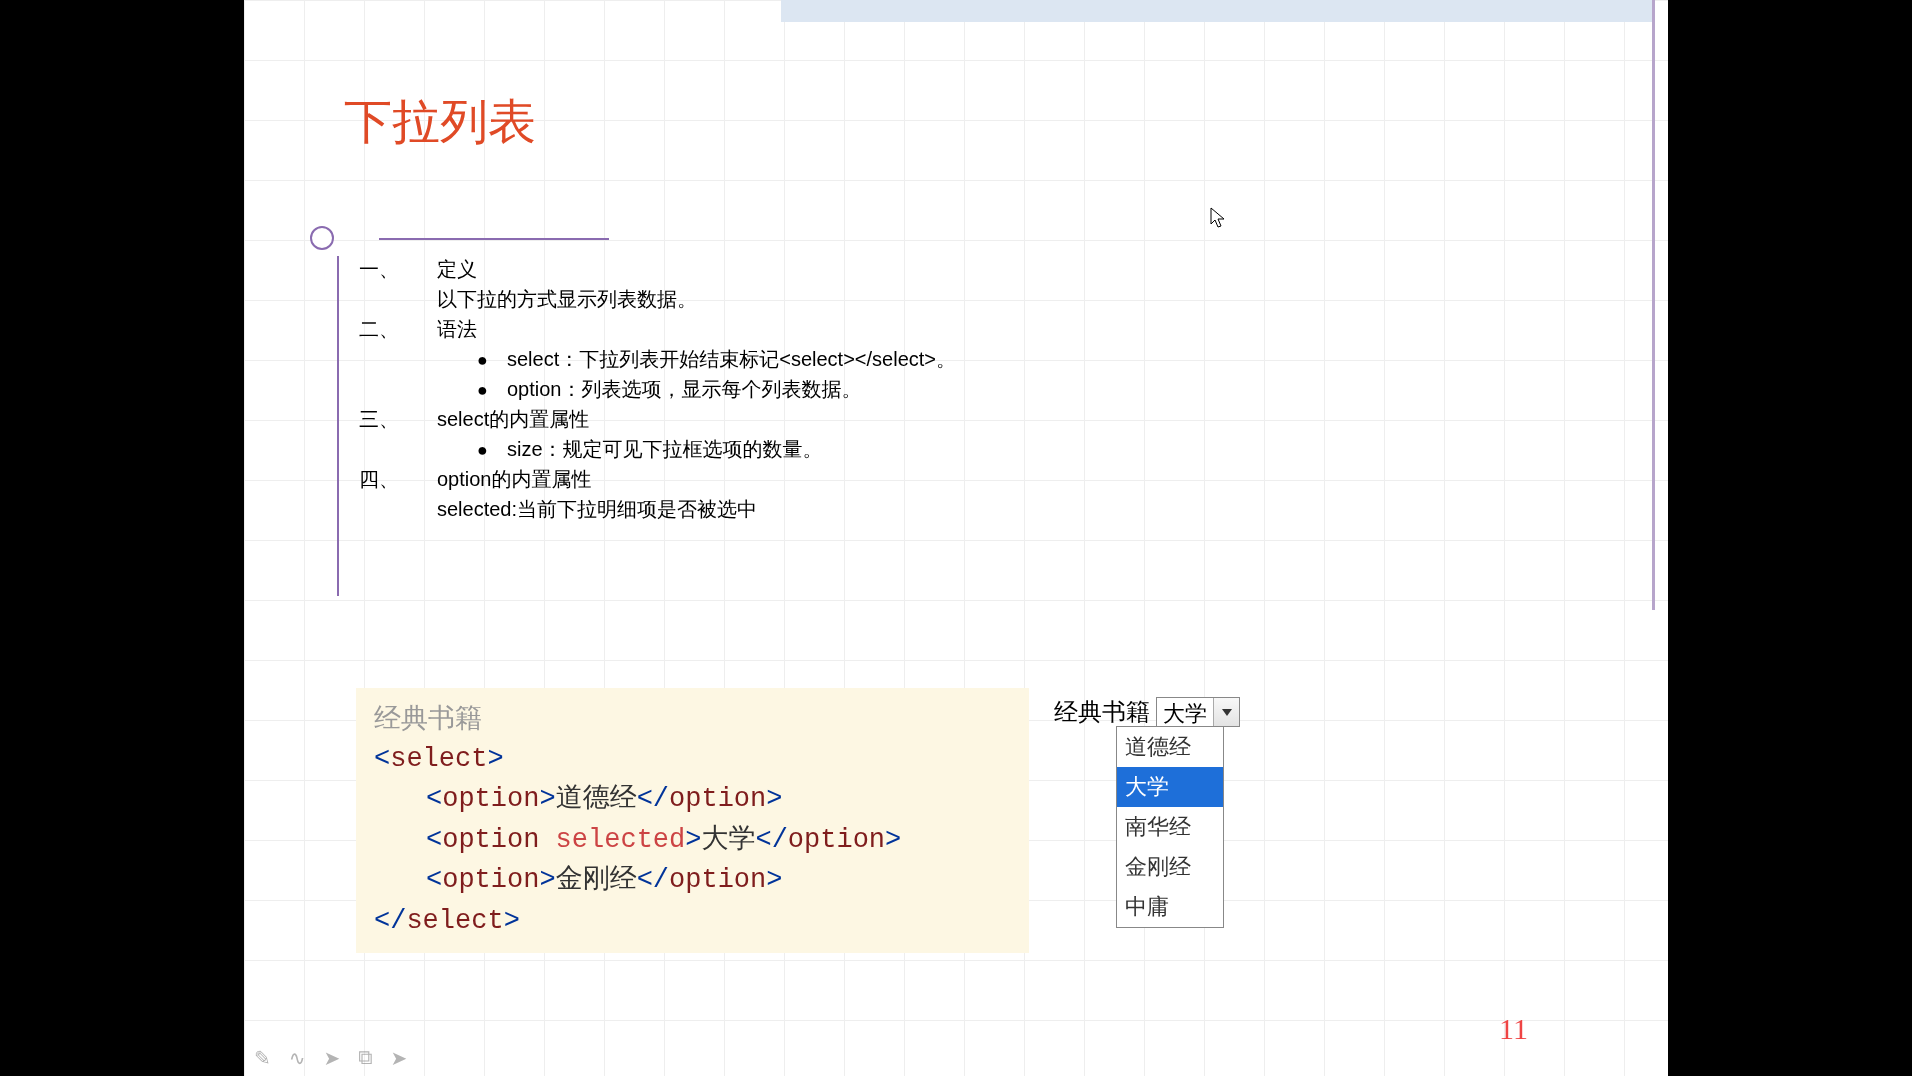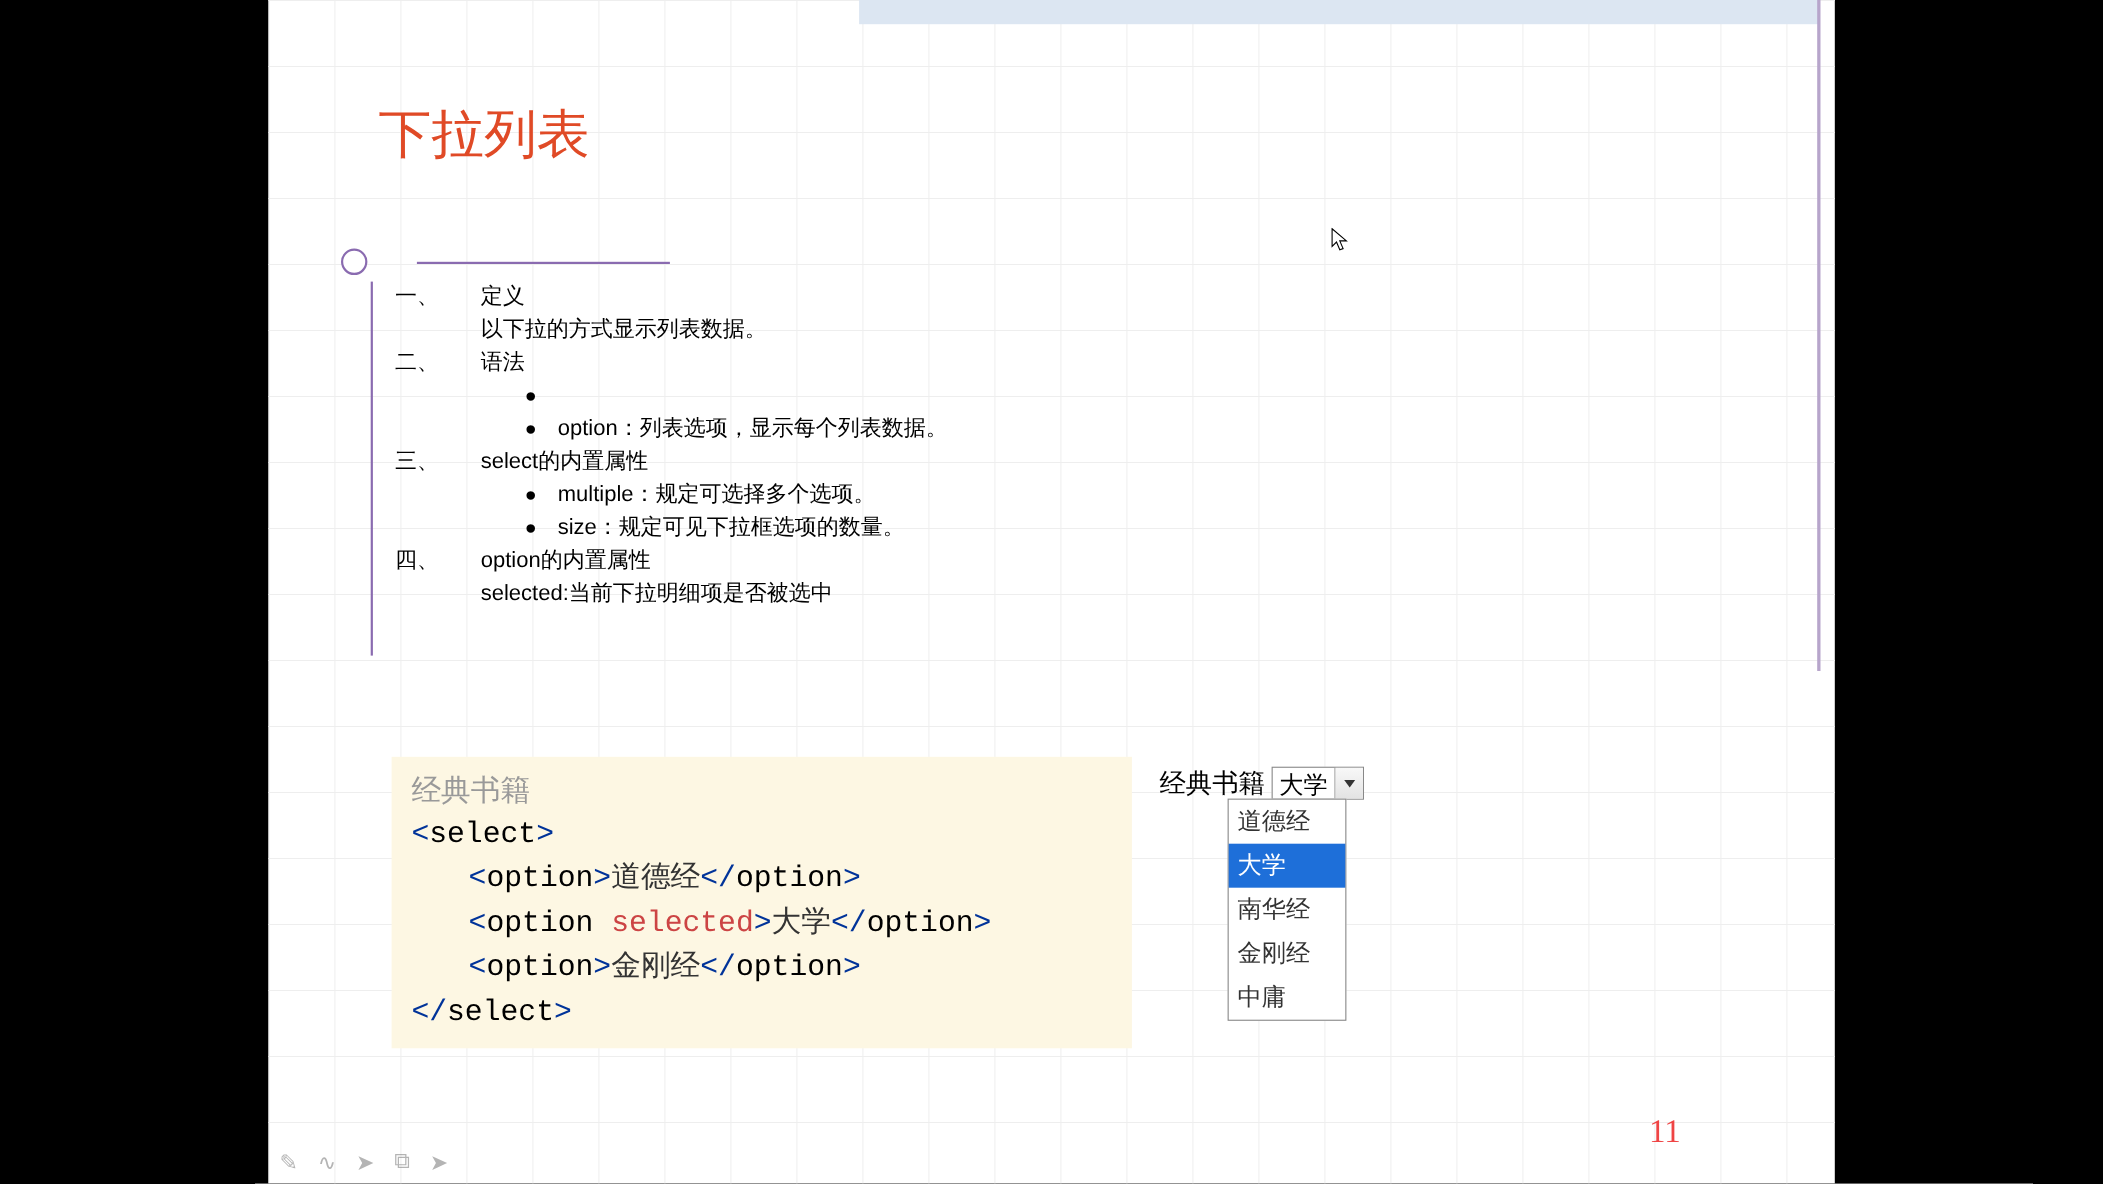--- a/index.html
+++ b/index.html
@@ -98,21 +98,21 @@
       top: 688px;
       width: 673px;
       background: #fdf7e3;
       padding: 10px 18px 12px 18px;
       font-family: Consolas, "Courier New", monospace;
       font-size: 27px;
       line-height: 1.5;
     }
     .cb-label { color: #999; font-family: "Microsoft YaHei", sans-serif; }
     .cb-br { color: #003399; }
-    .cb-tag { color: #000000; }
+    .cb-tag { color: #7f1d1d; }
     .cb-attr { color: #c44; }
     .cb-txt { color: #333; }
     .cb-i1 { padding-left: 52px; display: inline-block; }
     .demo {
       position: absolute;
       left: 810px;
       top: 696px;
       font-size: 24px;
       color: #000;
     }
@@ -188,25 +188,24 @@
 
   <div class="purple-line"></div>
   <div class="purple-circle"></div>
   <div class="purple-v"></div>
 
   <div class="content">
     <div class="row"><span class="secnum">一、</span><span>定义</span></div>
     <div class="row indent1"><span>以下拉的方式显示列表数据。</span></div>
 
     <div class="row"><span class="secnum">二、</span><span>语法</span></div>
-    <div class="row indent2"><span class="bullet"></span></div>
+    <div class="row indent2"><span class="bullet"></span><span>select：下拉列表开始结束标记&lt;select&gt;&lt;/select&gt;。</span></div>
     <div class="row indent2"><span class="bullet"></span><span>option：列表选项，显示每个列表数据。</span></div>
 
     <div class="row"><span class="secnum">三、</span><span>select的内置属性</span></div>
-    <div class="row indent2"><span class="bullet"></span><span>multiple：规定可选择多个选项。</span></div>
     <div class="row indent2"><span class="bullet"></span><span>size：规定可见下拉框选项的数量。</span></div>
 
     <div class="row"><span class="secnum">四、</span><span>option的内置属性</span></div>
     <div class="row indent1"><span>selected:当前下拉明细项是否被选中</span></div>
   </div>
 
   <div class="code-block">
     <div class="cb-label">经典书籍</div>
     <div><span class="cb-br">&lt;</span><span class="cb-tag">select</span><span class="cb-br">&gt;</span></div>
     <div><span class="cb-i1"></span><span class="cb-br">&lt;</span><span class="cb-tag">option</span><span class="cb-br">&gt;</span><span class="cb-txt">道德经</span><span class="cb-br">&lt;/</span><span class="cb-tag">option</span><span class="cb-br">&gt;</span></div>

